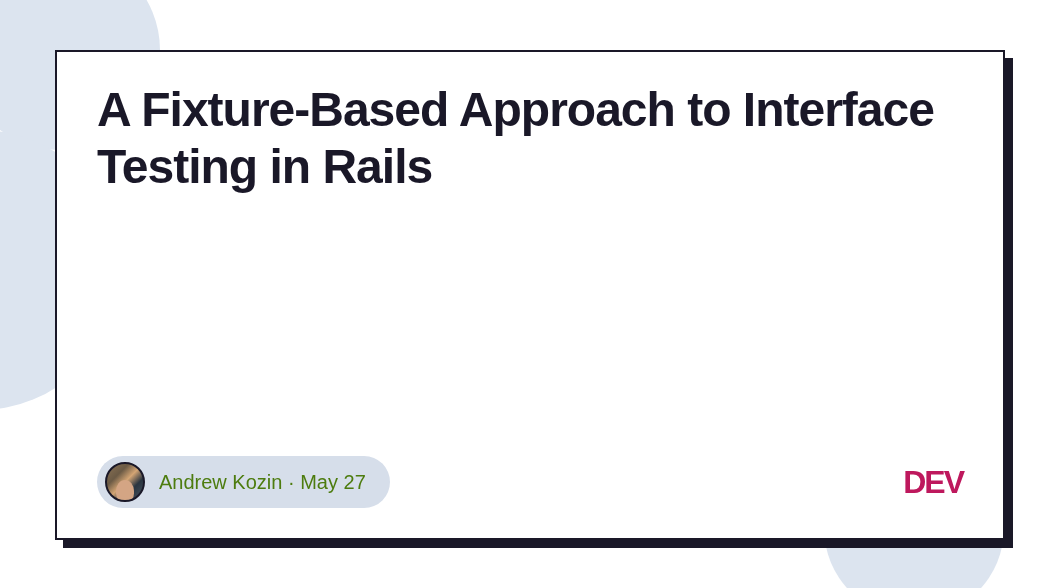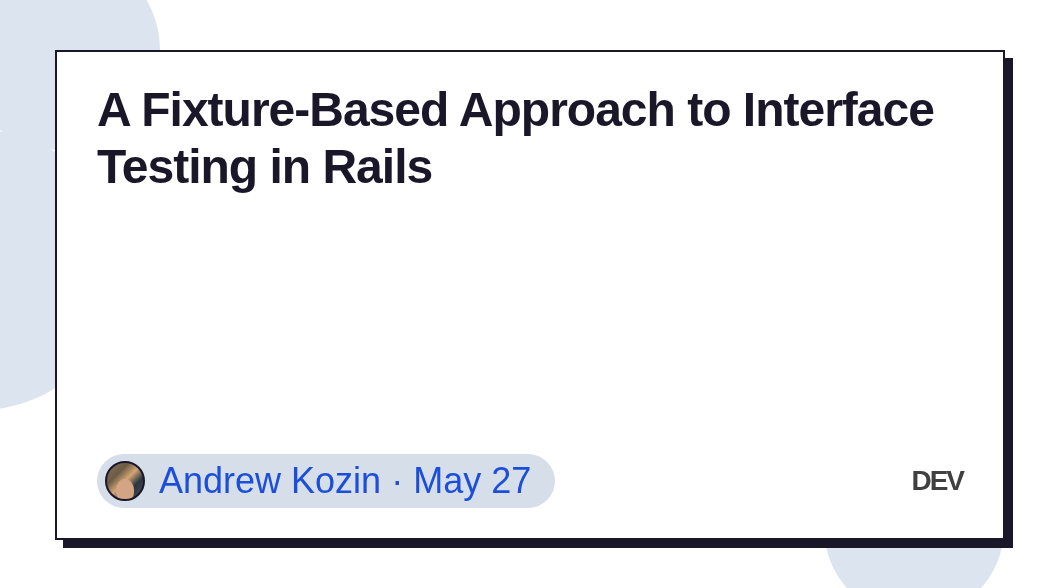--- a/index.html
+++ b/index.html
@@ -115,30 +115,30 @@
       top: 45%;
       left: 50%;
       transform: translateX(-50%);
       width: 18px;
       height: 22px;
       background: #d4a584;
       border-radius: 50% 50% 40% 40%;
     }
     
     .author-text {
-      font-size: 36px;
+      font-size: 20px;
       font-weight: 500;
-      color: #1d4ed8;
+      color: #4d7c0f;
       white-space: nowrap;
     }
     
     .dev-logo {
-      font-size: 28px;
+      font-size: 32px;
       font-weight: 900;
-      color: #404040;
+      color: #be185d;
       letter-spacing: -2px;
       font-family: -apple-system, BlinkMacSystemFont, Helvetica, Arial, sans-serif;
     }
   </style>
 </head>
 <body>
 
 <div class="bg-circle-1"></div>
 <div class="bg-circle-2"></div>
 <div class="bg-circle-3"></div>

